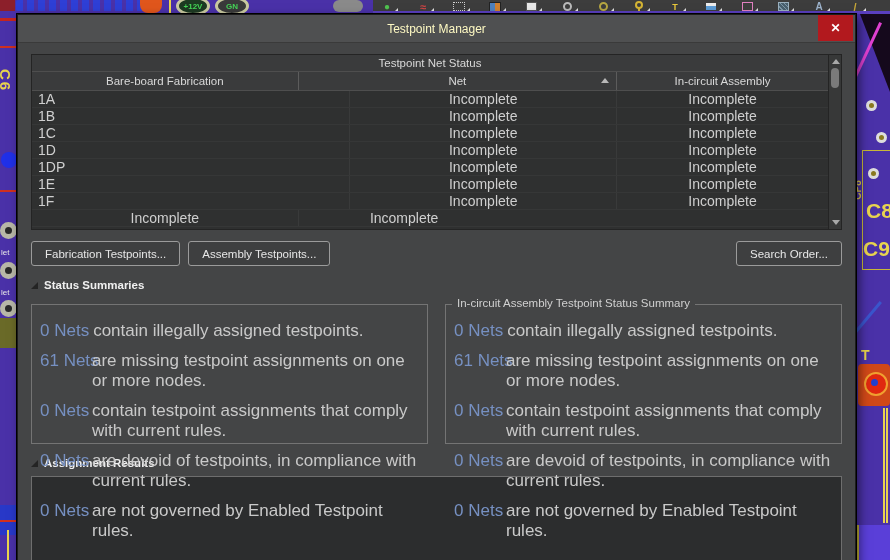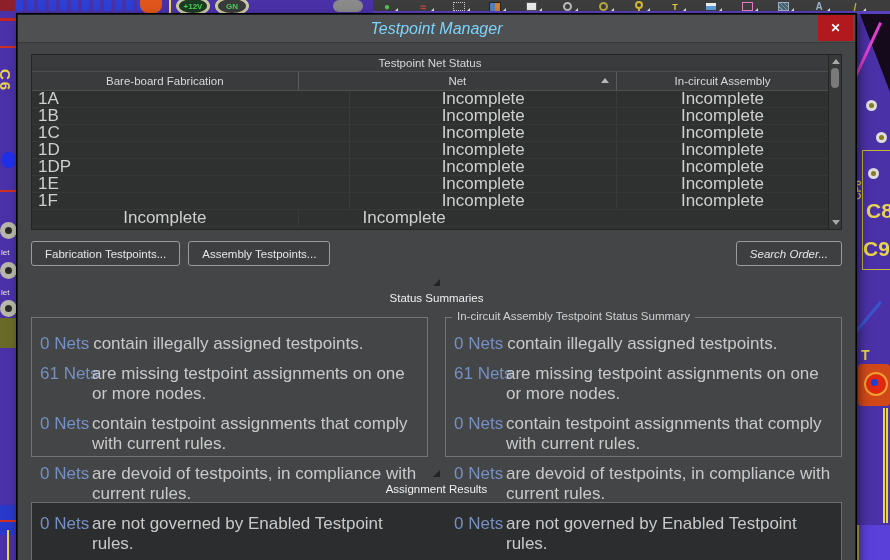--- a/index.html
+++ b/index.html
@@ -75,62 +75,62 @@
   .tbi-polygon-pour::before { content:''; width:9px; height:7px; border:1px solid #9ab0be; background:
     repeating-linear-gradient(45deg,#49606e 0 2px,#7d97a8 2px 3px); }
   .tbi-string { color:#9db3cc; font-size:10px; }
   .tbi-line { color:#c8a838; font-size:11px; }
 
   
   .dialog { position:absolute; left:17px; top:14px; width:839px; height:600px; background:#444546;
     border:1px solid #1c1c1c; box-shadow:0 0 0 1px #000, 3px 4px 10px rgba(0,0,0,.55); z-index:2; }
   .titlebar { position:relative; height:28px; background:#4f5051; border-bottom:1px solid #3a3a3a;
     display:flex; align-items:center; justify-content:center; }
-  .title-text { color:#7dd3fc; font-size:16px;font-style:italic; }
+  .title-text { color:#fef9c3; font-size:12px; }
   .close-btn { position:absolute; right:2px; top:0; width:35px; height:26px; background:#b2191e;
     color:#fff; font-size:12px; font-weight:bold; display:flex; align-items:center; justify-content:center; cursor:pointer; }
   .content { padding:11px 13px 0 13px; }
 
   
   .net-table { display:flex; height:176px; border:1px solid #242424; background:#2f3030; }
   .table-main { flex:1; display:flex; flex-direction:column; min-width:0; }
   .group-header { height:17px; line-height:16px; background:#3a3b3c; border-bottom:1px solid #4e4e4e;
     text-align:center; font-size:11.5px; color:#d8d8d8; }
   .col-headers { height:19px; background:#3a3b3c; border-bottom:1px solid #4e4e4e;
     display:flex; font-size:11.5px; color:#d8d8d8; }
   .colh { position:relative; line-height:18px; text-align:center; border-right:1px solid #5c5c5c; }
   .colh:last-child { border-right:none; }
   .col-net { width:40%; } .col-bbf { width:33.5%; } .col-ica { width:26.5%; }
   .sort-arrow { position:absolute; right:7px; top:6px; width:0; height:0;
     border-left:4px solid transparent; border-right:4px solid transparent; border-bottom:5px solid #b8b8b8; }
   .rows { flex:1; overflow:hidden; }
-  .trow { height:17px; display:flex; font-size:17px; color:#cfcfcf; background:#2f3030; border-bottom:1px solid #363737; }
+  .trow { height:17px; display:flex; font-size:14px; color:#cfcfcf; background:#2f3030; border-bottom:1px solid #363737; }
   .trow .cell { line-height:16px; border-right:1px solid #393a3a; }
   .trow .cell:last-child { border-right:none; }
   .cell-net { width:40%; padding-left:6px; }
   .cell-bbf { width:33.5%; text-align:center; }
   .cell-ica { width:26.5%; text-align:center; }
 
   .vscroll { width:13px; background:#373838; border-left:1px solid #242424; position:relative; }
   .sb-up { position:absolute; top:4px; left:3px; width:0; height:0;
     border-left:4px solid transparent; border-right:4px solid transparent; border-bottom:5px solid #a8a8a8; }
   .sb-thumb { position:absolute; top:13px; left:2px; width:8px; height:20px; background:#7a7a7a; border-radius:4px; }
   .sb-down { position:absolute; bottom:4px; left:3px; width:0; height:0;
     border-left:4px solid transparent; border-right:4px solid transparent; border-top:5px solid #a8a8a8; }
 
   
   .btn-row { display:flex; gap:8px; margin-top:11px; }
   .btn { background:#3e3f40; border:1px solid #9b9b9b; border-radius:3px; color:#e6e6e6;
     font-size:11.5px; height:25px; padding:0 13px; display:flex; align-items:center; cursor:pointer;
     font-family:"Liberation Sans",sans-serif; }
-  .btn-search { margin-left:auto;font-style:italic; }
+  .btn-search { margin-left:auto; }
 
   
   .section-hdr { margin-top:13px; display:flex; align-items:center; gap:6px;
-    font-size:11.5px; font-weight:normal; color:#f0f0f0; cursor:pointer;flex-direction:column; }
+    font-size:11.5px; font-weight:bold; color:#f0f0f0; cursor:pointer; }
   .tri { width:0; height:0; border-left:7px solid transparent; border-bottom:7px solid #242424; }
 
   
   .summaries { display:flex; gap:17px; margin-top:13px; }
   .groupbox { position:relative; flex:1; height:140px; border:1px solid #747474; padding:16px 8px 8px 8px; }
   .gb-title { position:absolute; top:-8px; left:6px; background:#444546; padding:0 5px;
     font-size:11.5px; color:#d0d0d0; white-space:nowrap; }
   .sline { display:flex; font-size:17px; color:#c9c9c9; margin-bottom:10px; }
   .scount { min-width:48px; text-align:right; margin-right:4px; color:#7690c2; white-space:nowrap; }
 

